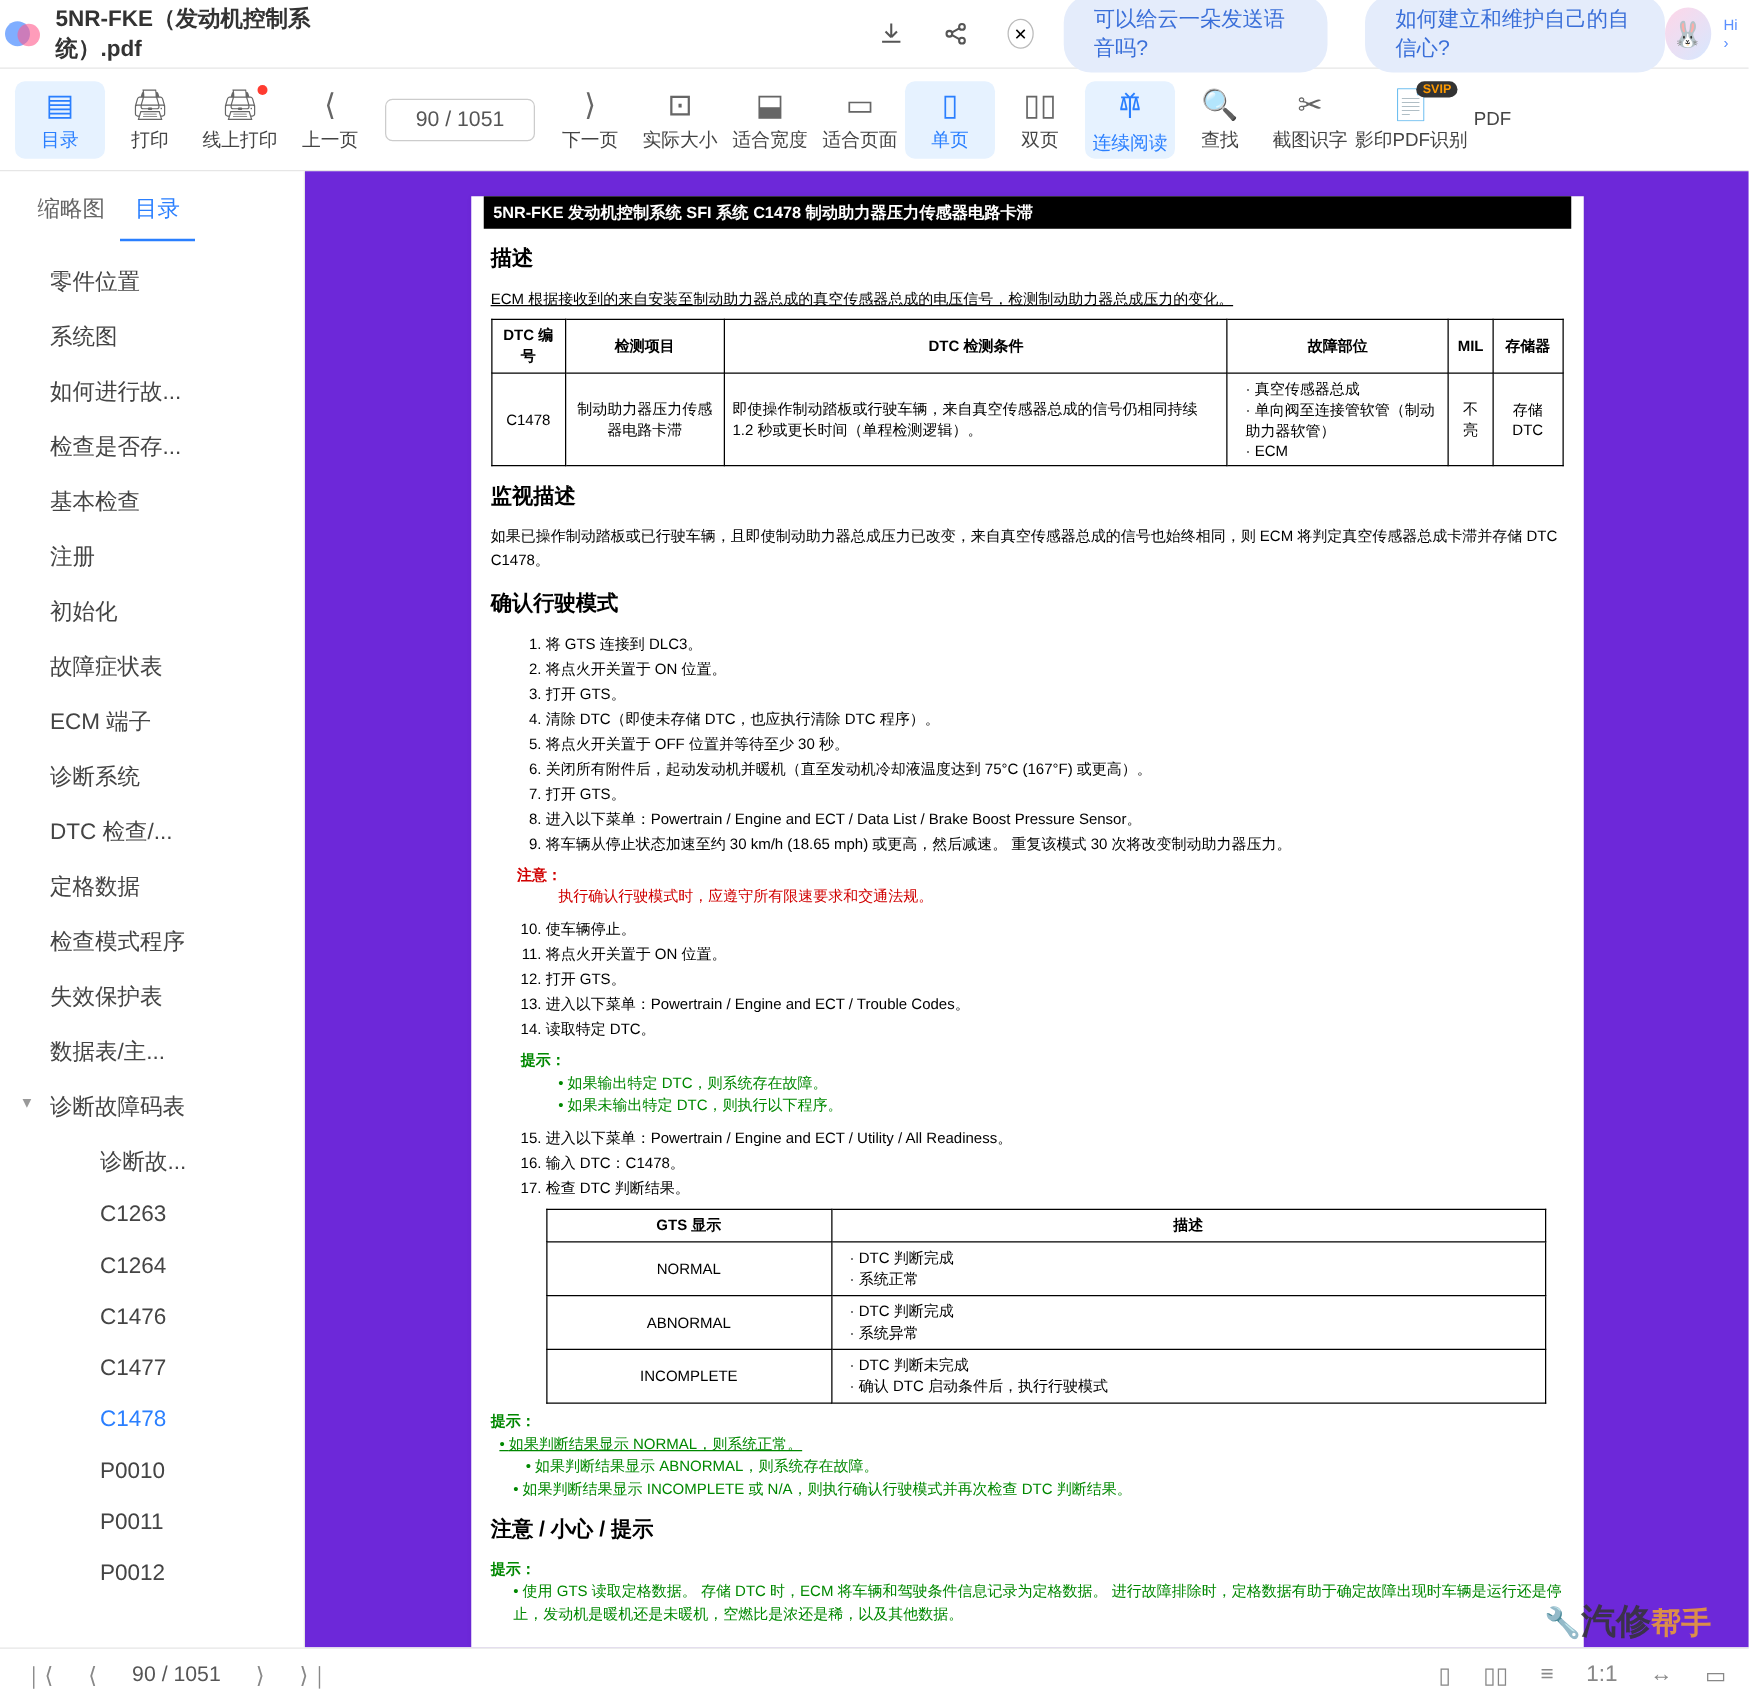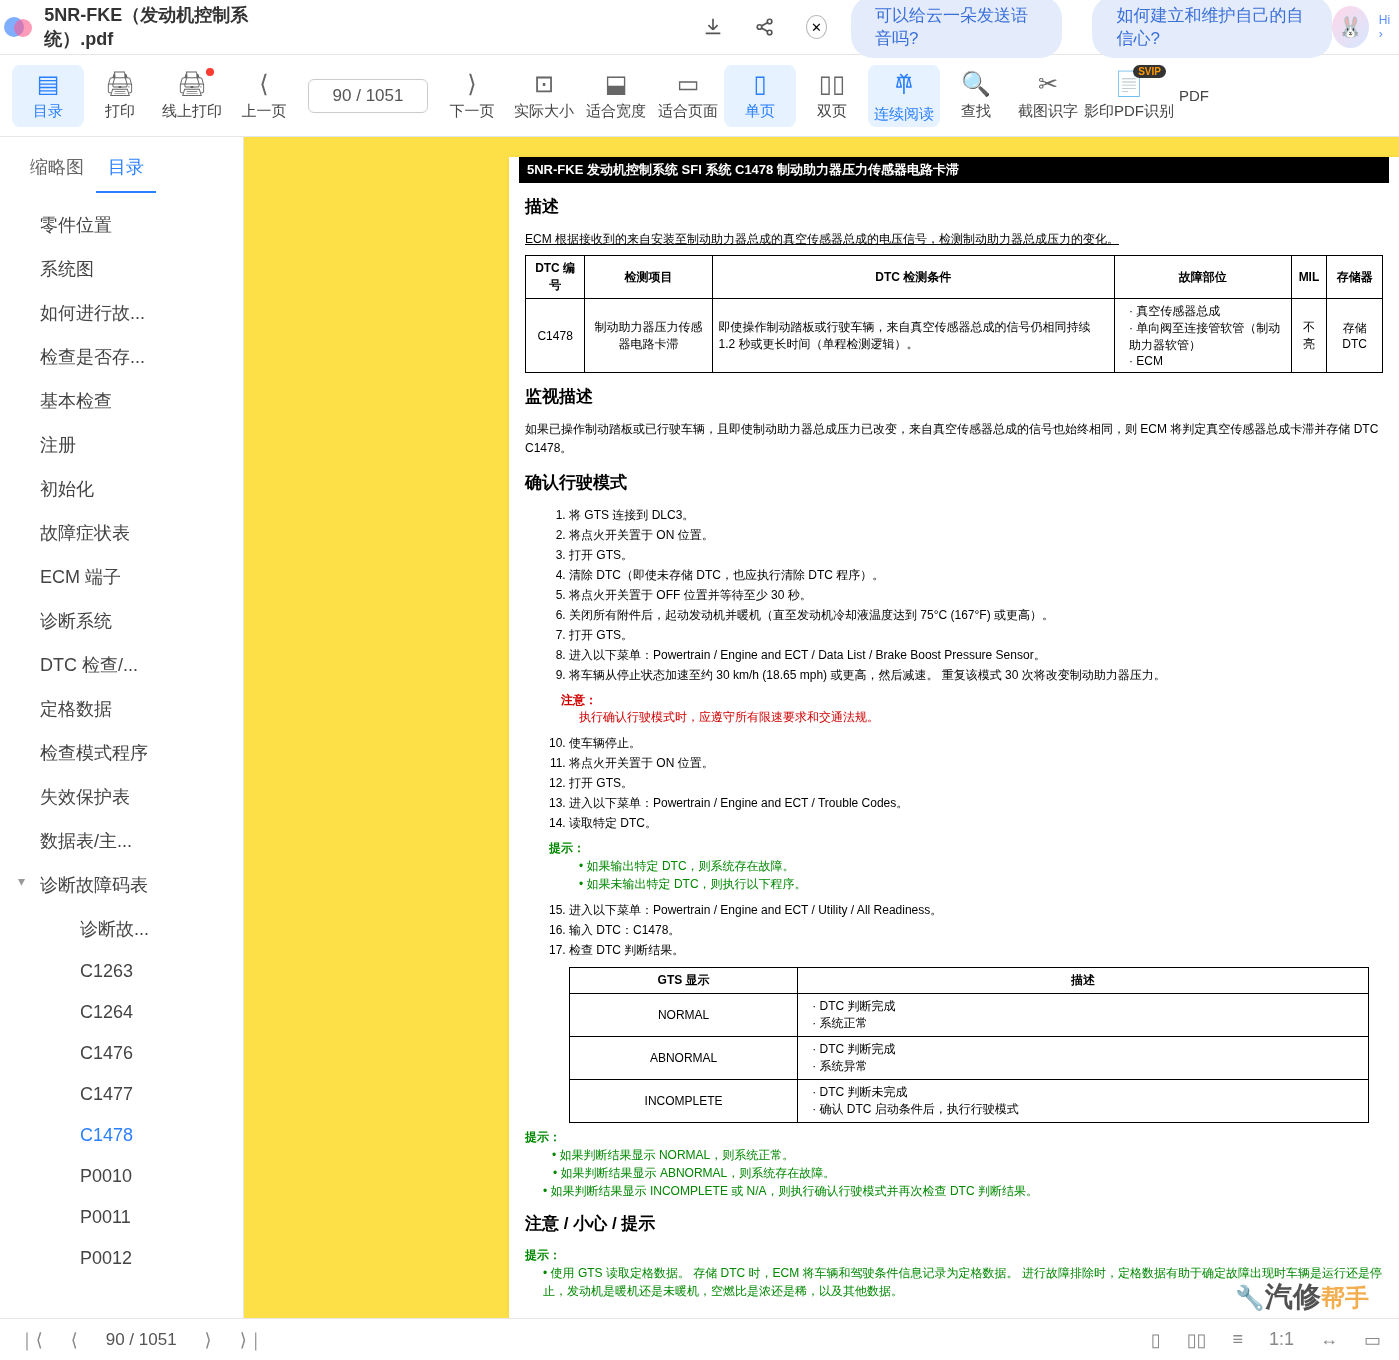--- a/index.html
+++ b/index.html
@@ -30,33 +30,33 @@
 .side{width:244px;border-right:1px solid #e6e6e6;display:flex;flex-direction:column}
 .tabs{display:flex;font-size:18px;padding:10px 18px 0}
 .tab{padding:8px 12px 12px;color:#666;cursor:pointer}
 .tab.active{color:#2a7fff;border-bottom:2.5px solid #2a7fff}
 .toc{flex:1;overflow-y:auto;padding-top:10px}
 .toc-item{padding:10px 0 10px 40px;font-size:18px;color:#444;cursor:pointer;white-space:nowrap;overflow:hidden;text-overflow:ellipsis}
 .toc-item.sub{padding-left:80px}
 .toc-item.sel{color:#2a7fff}
 .toc-item.exp{position:relative}
 .toc-item.exp::before{content:"▾";position:absolute;left:18px;color:#999;font-size:14px}
-.page{flex:1;background:#fde047;overflow:auto;display:flex;justify-content:flex-end;padding-top:20px}
+.page{flex:1;background:#6d28d9;overflow:auto;display:flex;justify-content:center;padding-top:20px}
 .sheet{background:#fff;width:890px;padding:0;box-shadow:0 0 4px rgba(0,0,0,.05)}
 .blackbar{background:#000;color:#fff;font-size:13px;padding:4px 8px;font-weight:bold;margin:0 10px}
 .h2{font-size:17px;font-weight:bold;margin:12px 16px}
 .para{font-size:12px;margin:0 16px;line-height:1.6}
 .para.u{text-decoration:underline}
 table{border-collapse:collapse;margin:6px 16px;font-size:12px}
 table.t1{width:calc(100% - 32px)}
 th,td{border:1px solid #000;padding:4px 6px;text-align:center}
 .tdl{text-align:left}
 ol{margin:8px 16px 8px 60px;font-size:12px}
 ol li{margin:2px 0;line-height:1.5}
-.red{color:#d00000;font-weight:bold;margin-left:52px;font-size:12px}
+.red{color:#d00000;font-weight:bold;margin-left:37px;font-size:12px}
 .red2{color:#d00000;margin-left:70px;font-size:12px}
 .green{color:#008800;font-weight:bold;margin-left:40px;font-size:12px}
 .greenli{color:#008800;margin-left:70px;font-size:12px;line-height:1.5}
 .greenli::before{content:"•   ";}
 ul.cell{list-style:none;padding-left:8px}
 ul.cell li::before{content:"·   "}
 table.t2{width:calc(100% - 90px);margin-left:60px}
 table.t2 th{background:#fff}
 .foot{height:42px;border-top:1px solid #e6e6e6;display:flex;align-items:center;padding:0 18px;gap:28px;background:#fff;position:absolute;bottom:0;width:100%}
 .fbtn{color:#888;font-size:18px;cursor:pointer}
@@ -292,21 +292,21 @@
                 <ul class="cell">
                   <li>DTC 判断未完成</li>
                   <li>确认 DTC 启动条件后，执行行驶模式</li>
                 </ul>
               </td>
             </tr>
           </tbody>
         </table>
    <div class="green" style="margin-left:16px">提示：</div>
    <div id="hints2">
-          <div class="greenli" style="margin-left: 43px;">如果判断结果显示 NORMAL，则系统正常。</div>
+          <div class="greenli" style="margin-left: 23px; text-decoration: underline;">如果判断结果显示 NORMAL，则系统正常。</div>
           <div class="greenli" style="margin-left: 44px;">如果判断结果显示 ABNORMAL，则系统存在故障。</div>
           <div class="greenli" style="margin-left: 34px;">如果判断结果显示 INCOMPLETE 或 N/A，则执行确认行驶模式并再次检查 DTC 判断结果。</div>
         </div>
    <div class="h2">注意 / 小心 / 提示</div>
    <div class="green" style="margin-left:16px">提示：</div>
    <div class="greenli" style="margin-left:34px">使用 GTS 读取定格数据。 存储 DTC 时，ECM 将车辆和驾驶条件信息记录为定格数据。 进行故障排除时，定格数据有助于确定故障出现时车辆是运行还是停止，发动机是暖机还是未暖机，空燃比是浓还是稀，以及其他数据。</div>
 
   </div>
  </div>
 </div>

